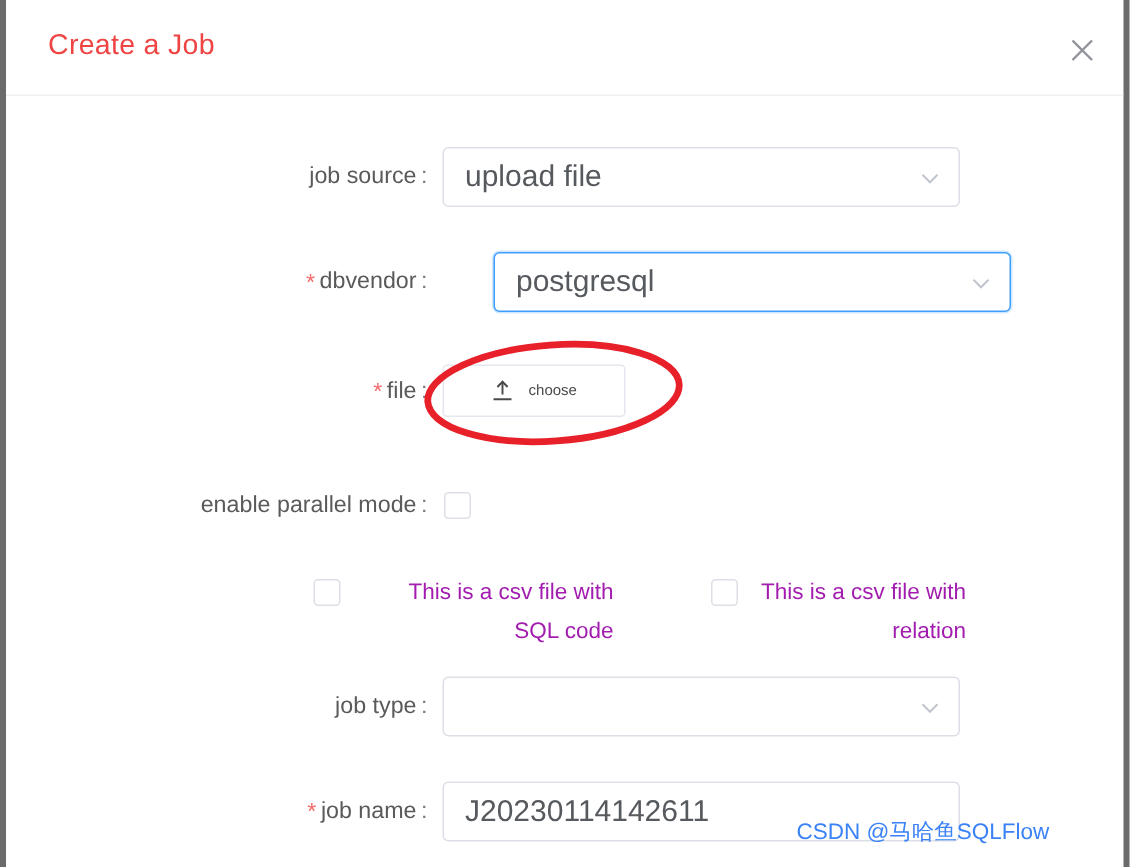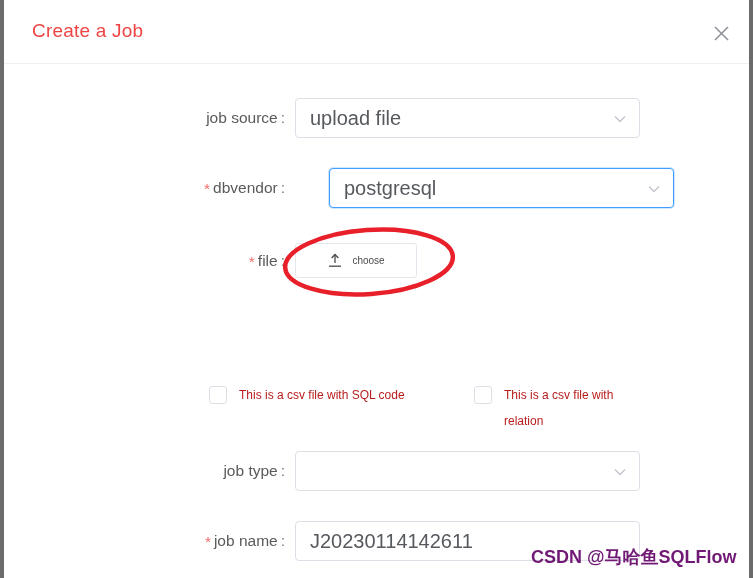--- a/index.html
+++ b/index.html
@@ -186,48 +186,47 @@
   }
   .csv-item .checkbox-box {
     position: absolute;
     left: 0;
     top: 4px;
   }
   .csv-text {
     position: absolute;
     left: 30px;
     top: 0;
-    font-size: 12px;
-    color: #b91c1c;
+    font-size: 15px;
+    color: #a21caf;
     line-height: 26px;
-    text-align: left;
+    text-align: right;
   }
   #csv-item-1 { left: 205px; width: 200px; }
   #csv-item-1 .csv-text { width: 170px; }
   #csv-item-2 { left: 470px; width: 170px; }
   #csv-item-2 .csv-text { width: 140px; }
 
   
   .annotation-ellipse {
     position: absolute;
     left: 274px;
     top: 224px;
     width: 182px;
     height: 76px;
     pointer-events: none;
   }
   
   .watermark {
     position: absolute;
     left: 527px;
     top: 545px;
-    font-size: 18px;
-    color: #701a75;
+    font-size: 15px;
+    color: #3b82f6;
     white-space: nowrap;
-    font-weight: bold;
   }
 </style>
 </head>
 <body>
 
 <div class="modal">
 
   <div class="modal-header">
     <div class="modal-title">Create a Job</div>
     <div class="close-btn">
@@ -271,20 +270,26 @@
       <div class="choose-btn">
         <svg class="up-icon" viewBox="0 0 16 16">
           <line x1="8" y1="1.5" x2="8" y2="10" stroke="#4a4a4a" stroke-width="1.3"></line>
           <polyline points="4.6,5 8,1.5 11.4,5" fill="none" stroke="#4a4a4a" stroke-width="1.3"></polyline>
           <line x1="2" y1="13.2" x2="14" y2="13.2" stroke="#4a4a4a" stroke-width="1.3"></line>
         </svg>
         <span class="choose-label">choose</span>
       </div>
     </div>
 
+    <div class="form-row" style="top:252px;">
+      <div class="form-label">
+        <span>enable parallel mode</span><span class="label-colon">:</span>
+      </div>
+      <div class="checkbox-box cb-parallel"></div>
+    </div>
 
     <div class="csv-group" style="position:absolute; top:317px;">
       <div class="csv-item" id="csv-item-1">
         <div class="checkbox-box"></div>
         <div class="csv-text">This is a csv file with SQL code</div>
       </div>
       <div class="csv-item" id="csv-item-2">
         <div class="checkbox-box"></div>
         <div class="csv-text">This is a csv file with relation</div>
       </div>

